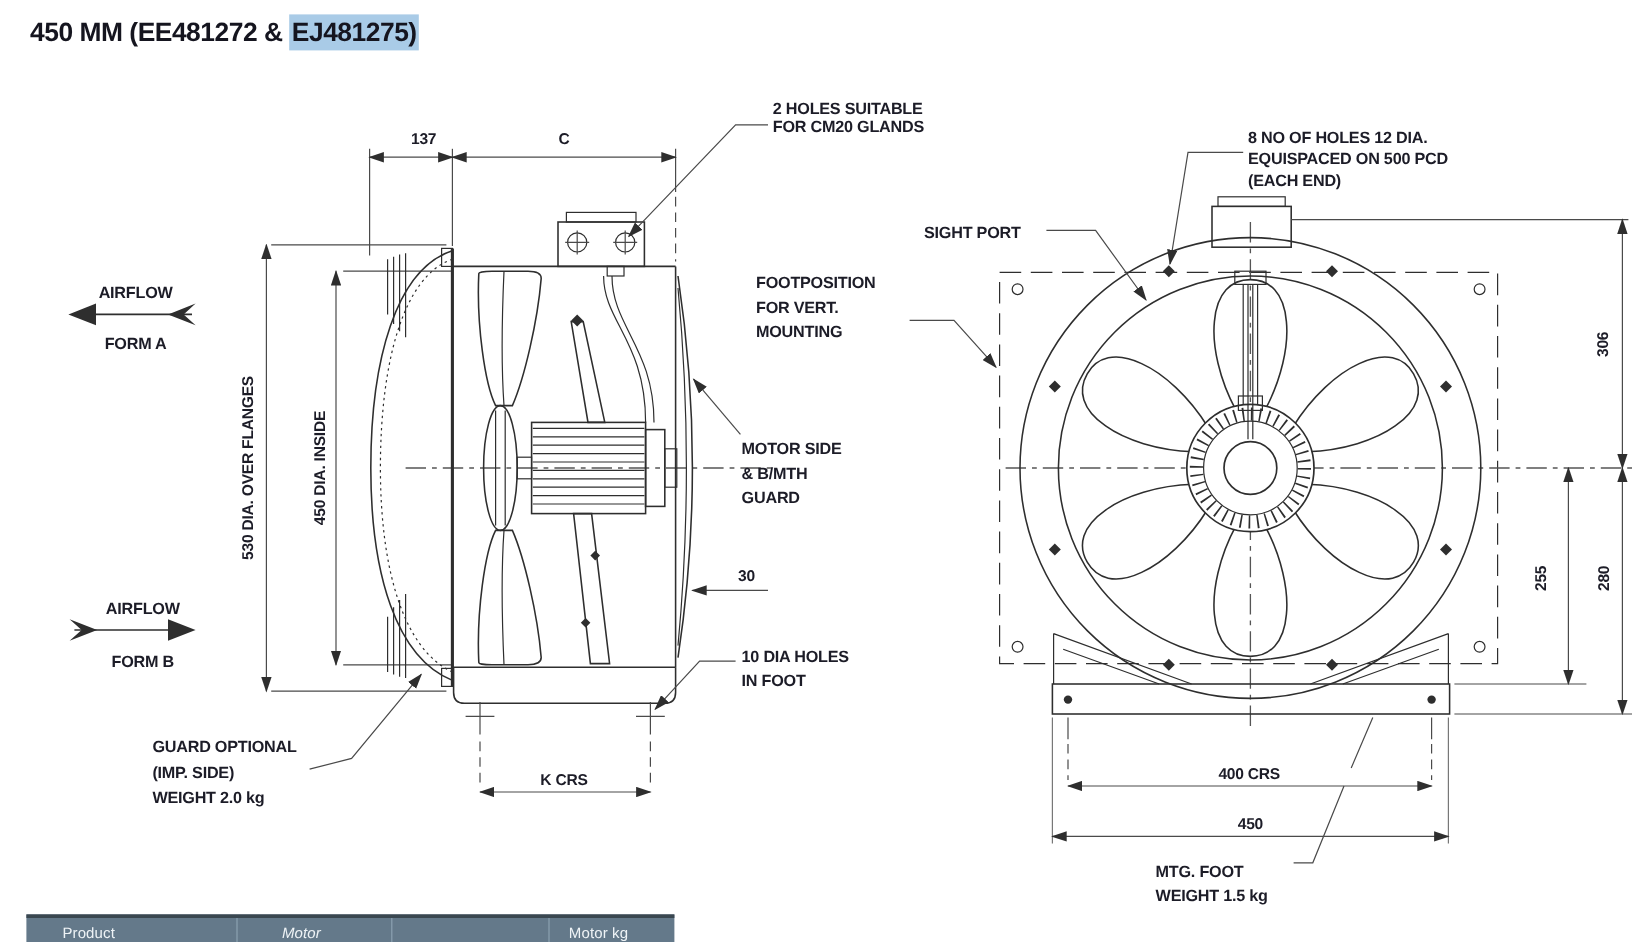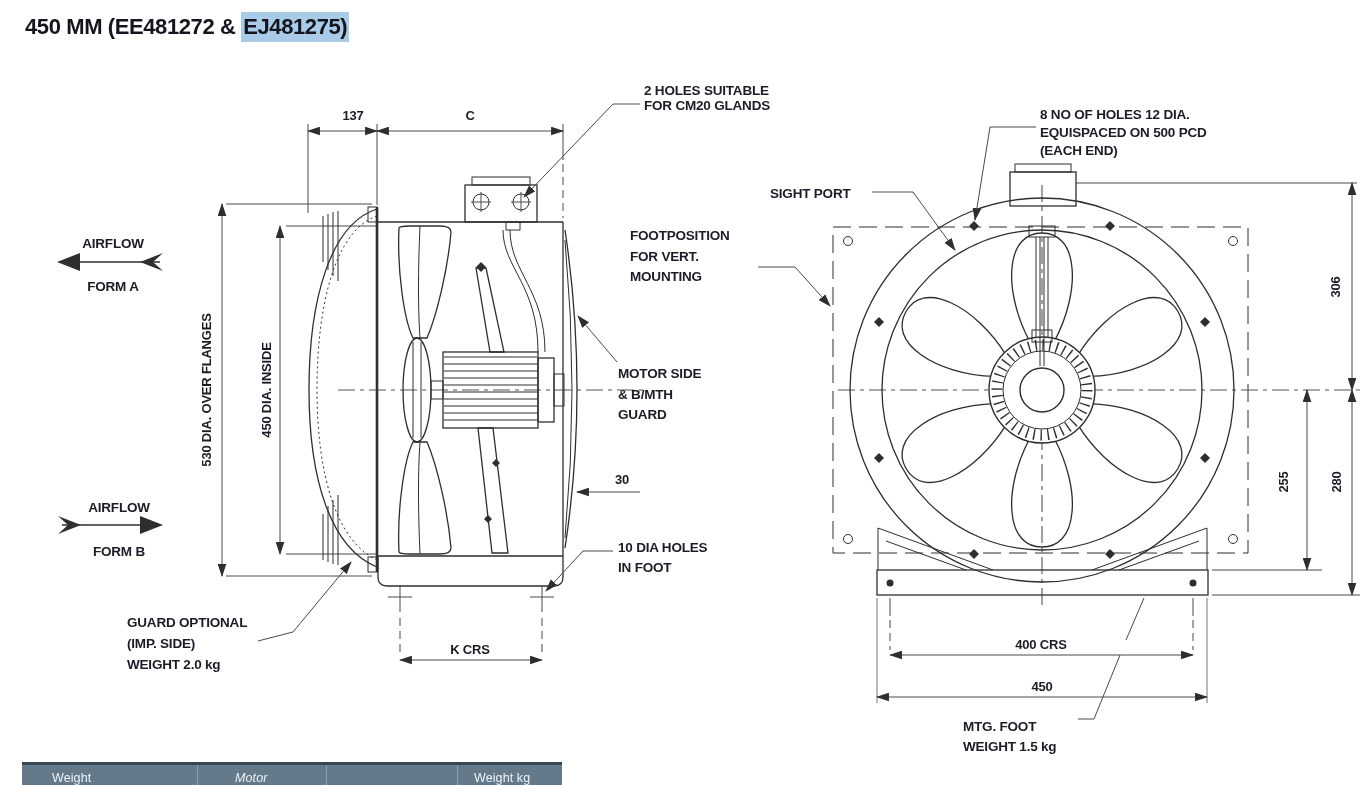--- a/index.html
+++ b/index.html
@@ -248,19 +248,19 @@
       <text class="t" x="1040" y="119">8 NO OF HOLES 12 DIA.</text>
       <text class="t" x="1040" y="137">EQUISPACED ON 500 PCD</text>
       <text class="t" x="1040" y="155">(EACH END)</text>
     </g>
   </svg>
 
   <div class="tbl">
     <div class="sep" style="left:175px;"></div>
     <div class="sep" style="left:304px;"></div>
     <div class="sep" style="left:435px;"></div>
-    <div class="cell" style="left:30px;">Weight</div>
+    <div class="cell" style="left:30px;">Product</div>
     <div class="cell" style="left:213px;font-style:italic;">Motor</div>
     <div class="cell" style="left:340px;"></div>
-    <div class="cell" style="left:452px;">Weight kg</div>
+    <div class="cell" style="left:452px;">Motor kg</div>
   </div>
 
 </div>
 
 </body></html>

